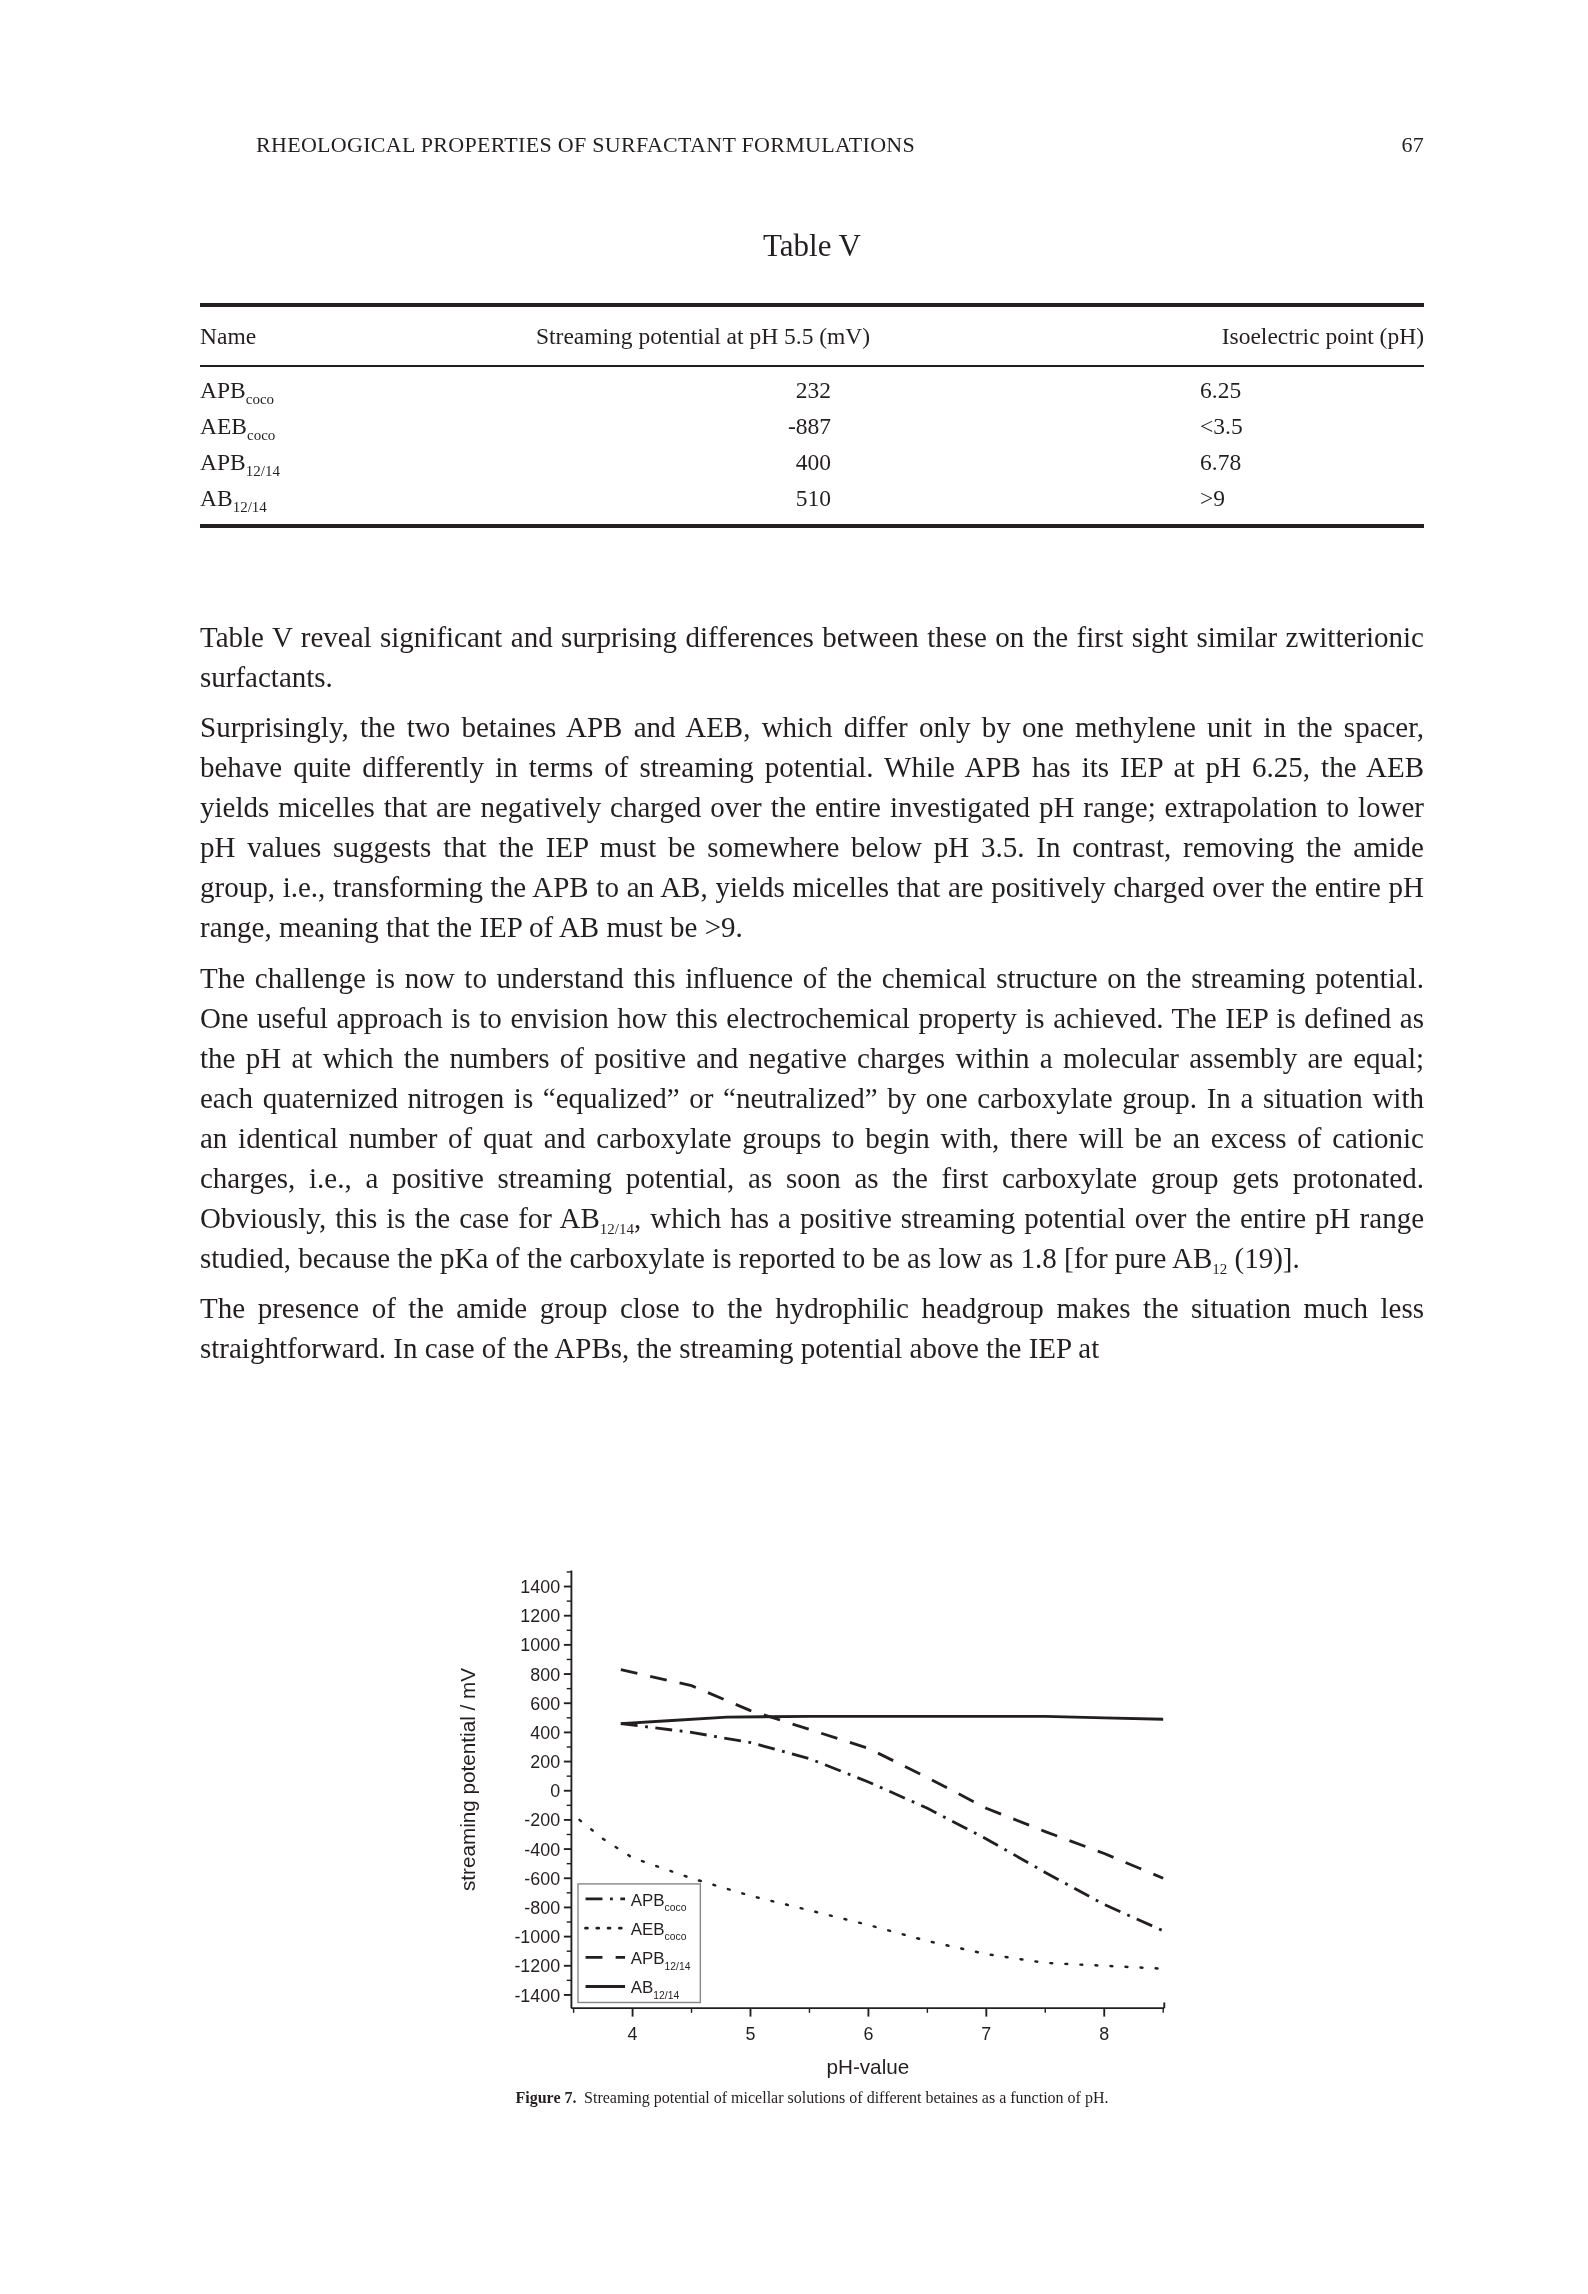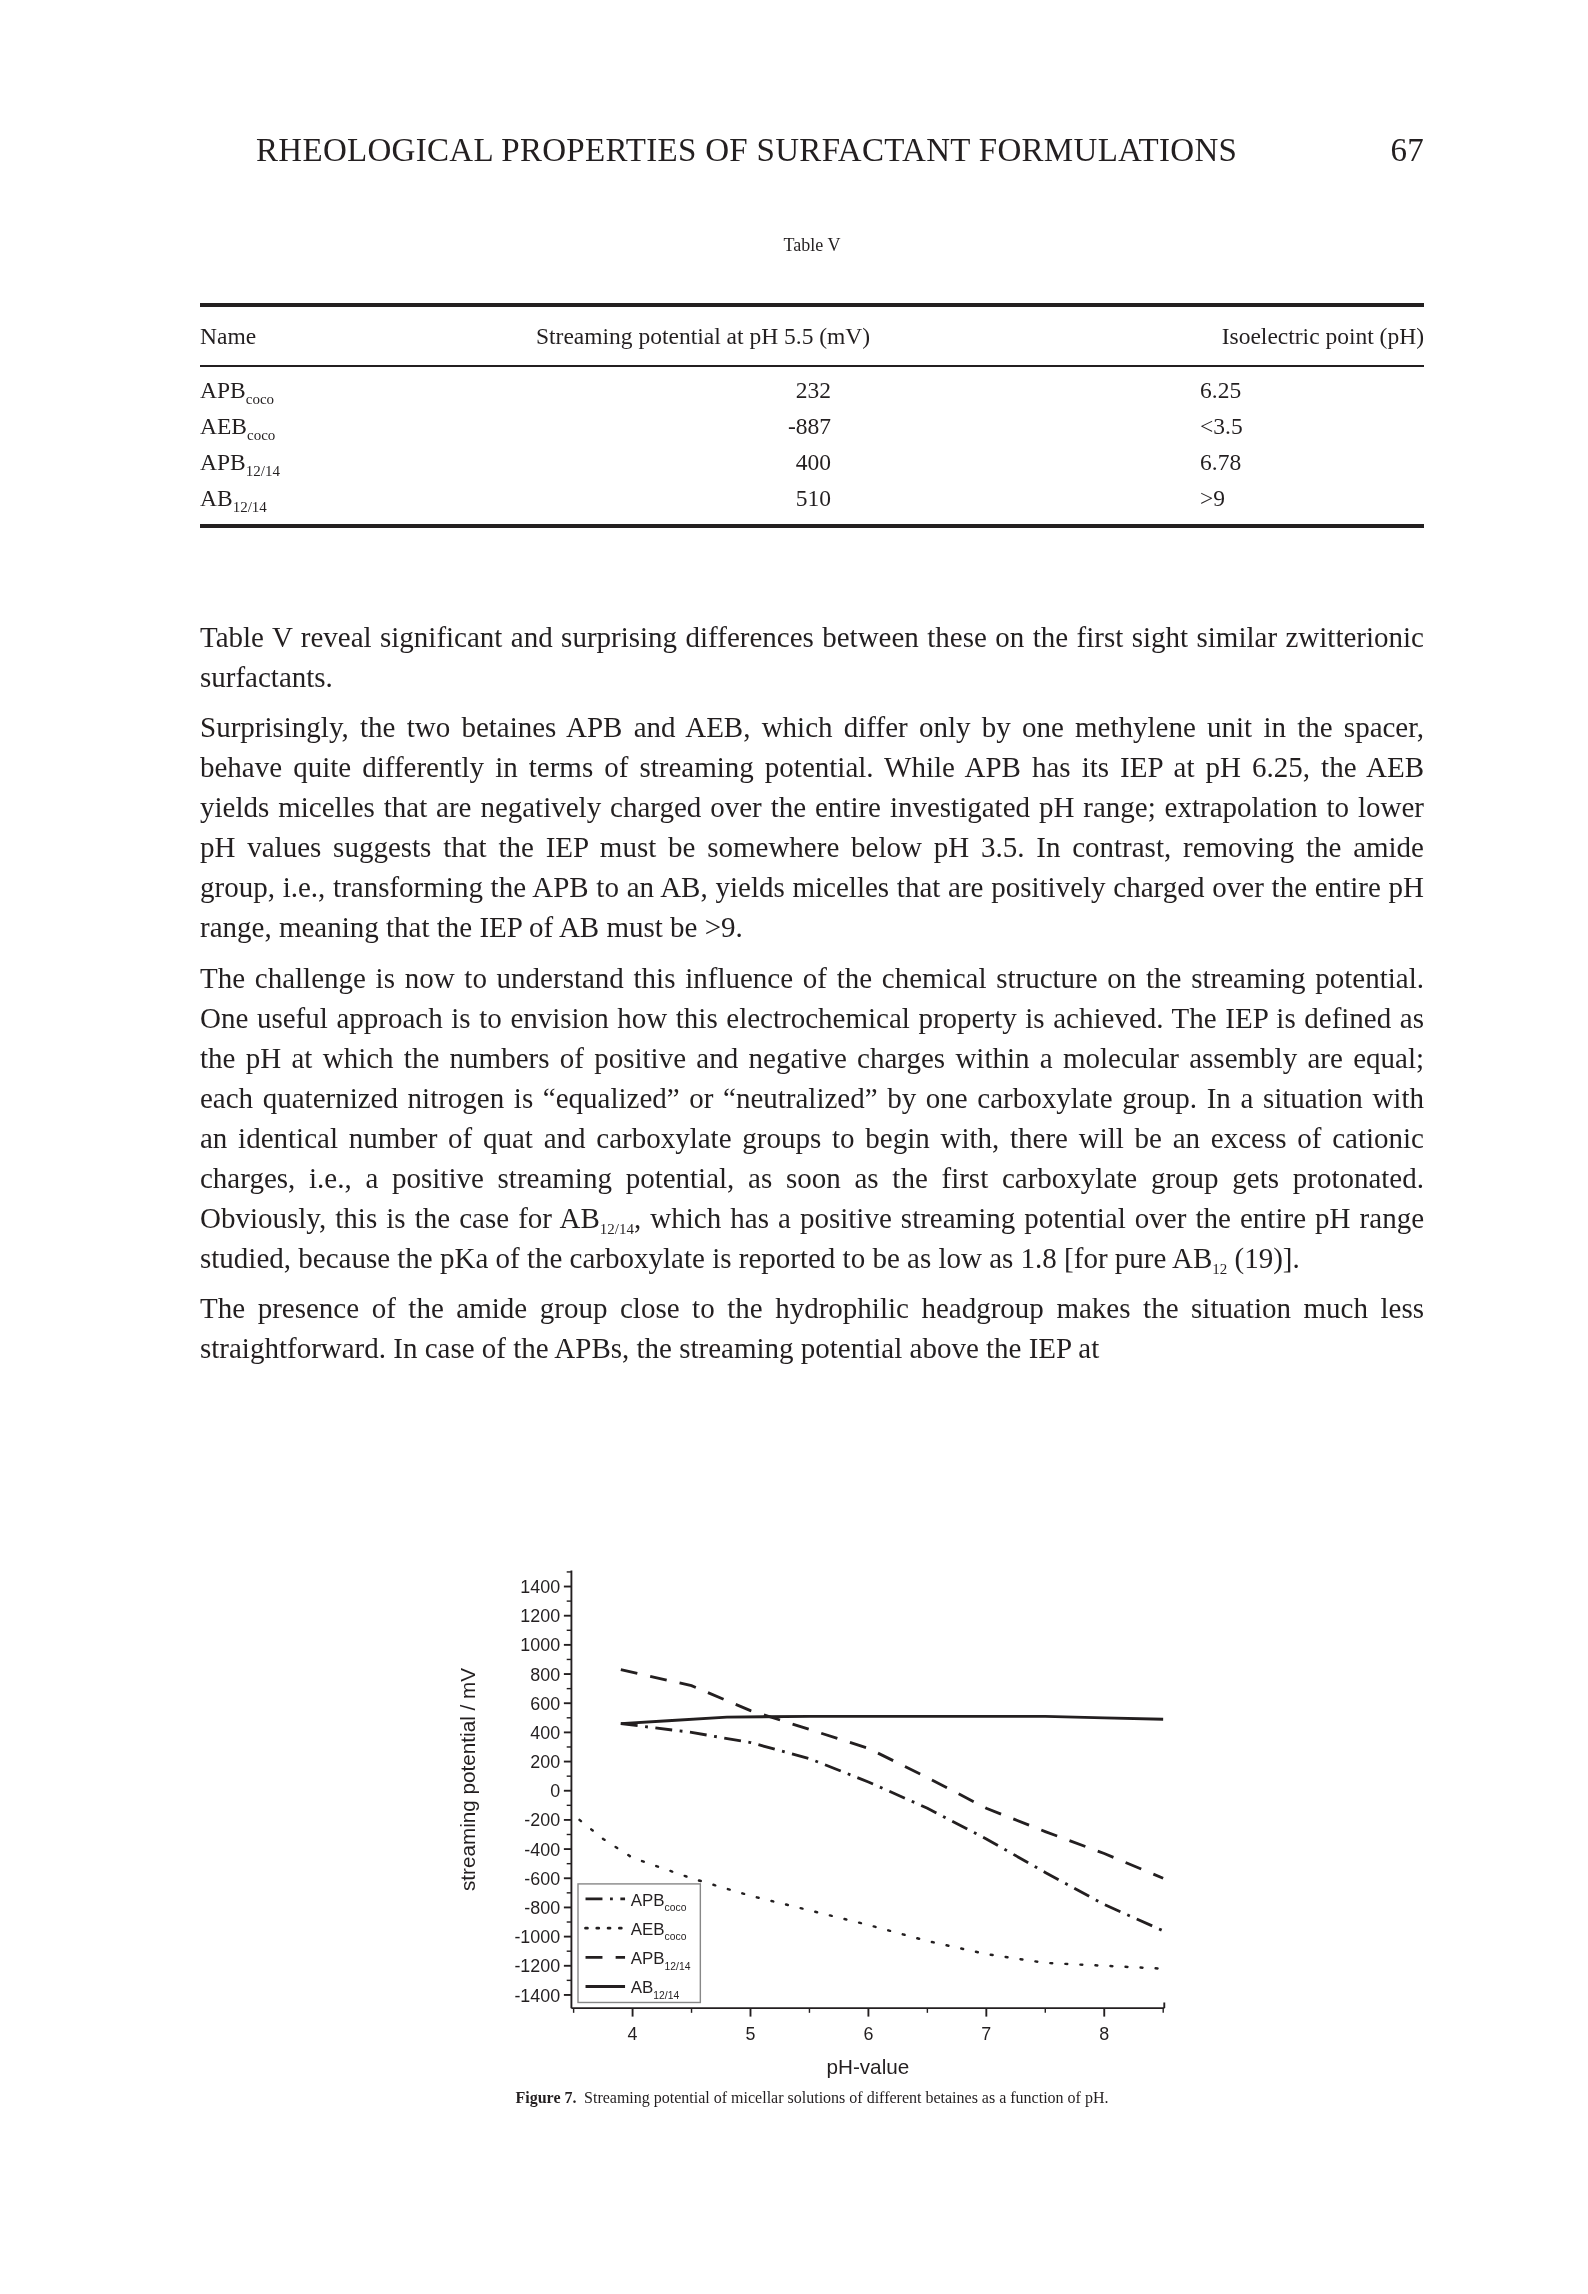--- a/index.html
+++ b/index.html
@@ -1,20 +1,20 @@
 <!DOCTYPE html>
 <html style="font-size:15px"><head>
 <meta charset="utf-8">
 <style>
   html, body { margin:0; padding:0; background:#ffffff; }
   body { width:1589px; height:2295px; position:relative; overflow:hidden; color:#231f20;
          font-family:"Liberation Serif", "DejaVu Serif", serif; }
-  .running-head { position:absolute; top:132px; left:256px; width:1168px; font-size:33px; letter-spacing:0.3px; }
+  .running-head { position:absolute; top:132px; left:256px; width:1168px; font-size:22px; letter-spacing:0.3px; }
   .running-head .page-no { position:absolute; right:0; top:0; }
-  .table-title { position:absolute; top:229px; left:200px; width:1224px; text-align:center; font-size:18px; line-height:33px; }
+  .table-title { position:absolute; top:229px; left:200px; width:1224px; text-align:center; font-size:31px; line-height:33px; }
   .tbl { position:absolute; top:303px; left:200px; width:1224px; font-size:23.5px; }
   .rule-thick { height:3.8px; background:#231f20; }
   .rule-thin { height:1.9px; background:#231f20; }
   .tbl .hdr { position:relative; height:58px; line-height:58px; }
   .tbl .row { position:relative; height:36px; line-height:36px; }
   .c1 { position:absolute; left:0; }
   .c2 { position:absolute; left:339px; width:292px; text-align:right; }
   .c2h { position:absolute; left:336px; }
   .c3 { position:absolute; left:1000px; }
   .c3h { position:absolute; right:0; }

